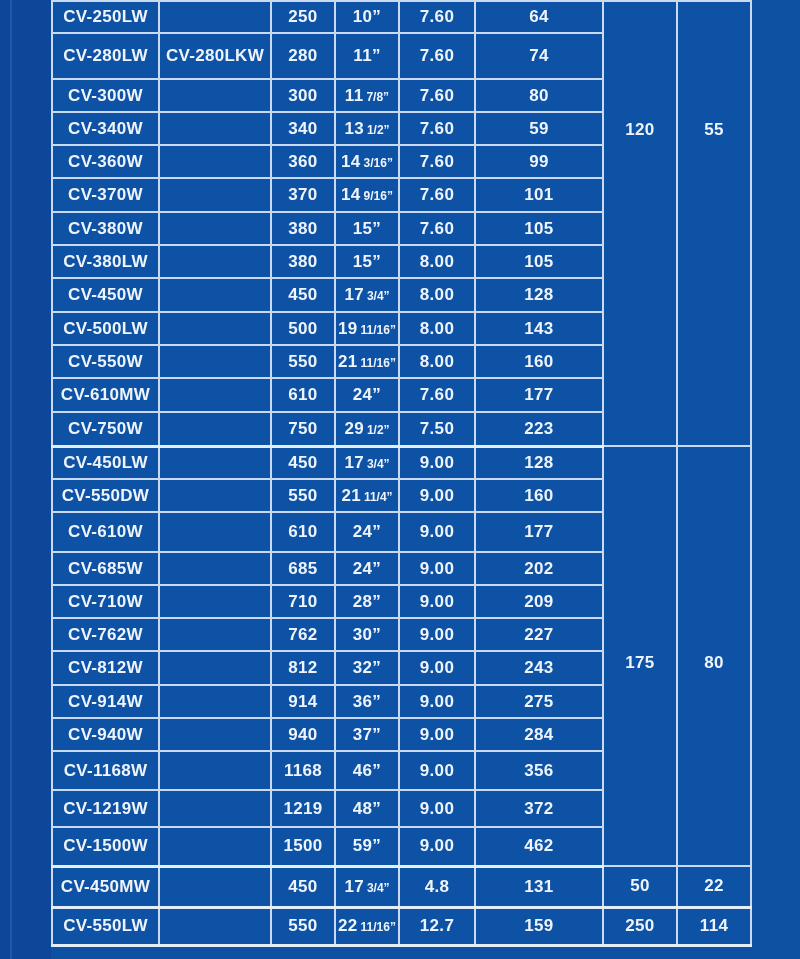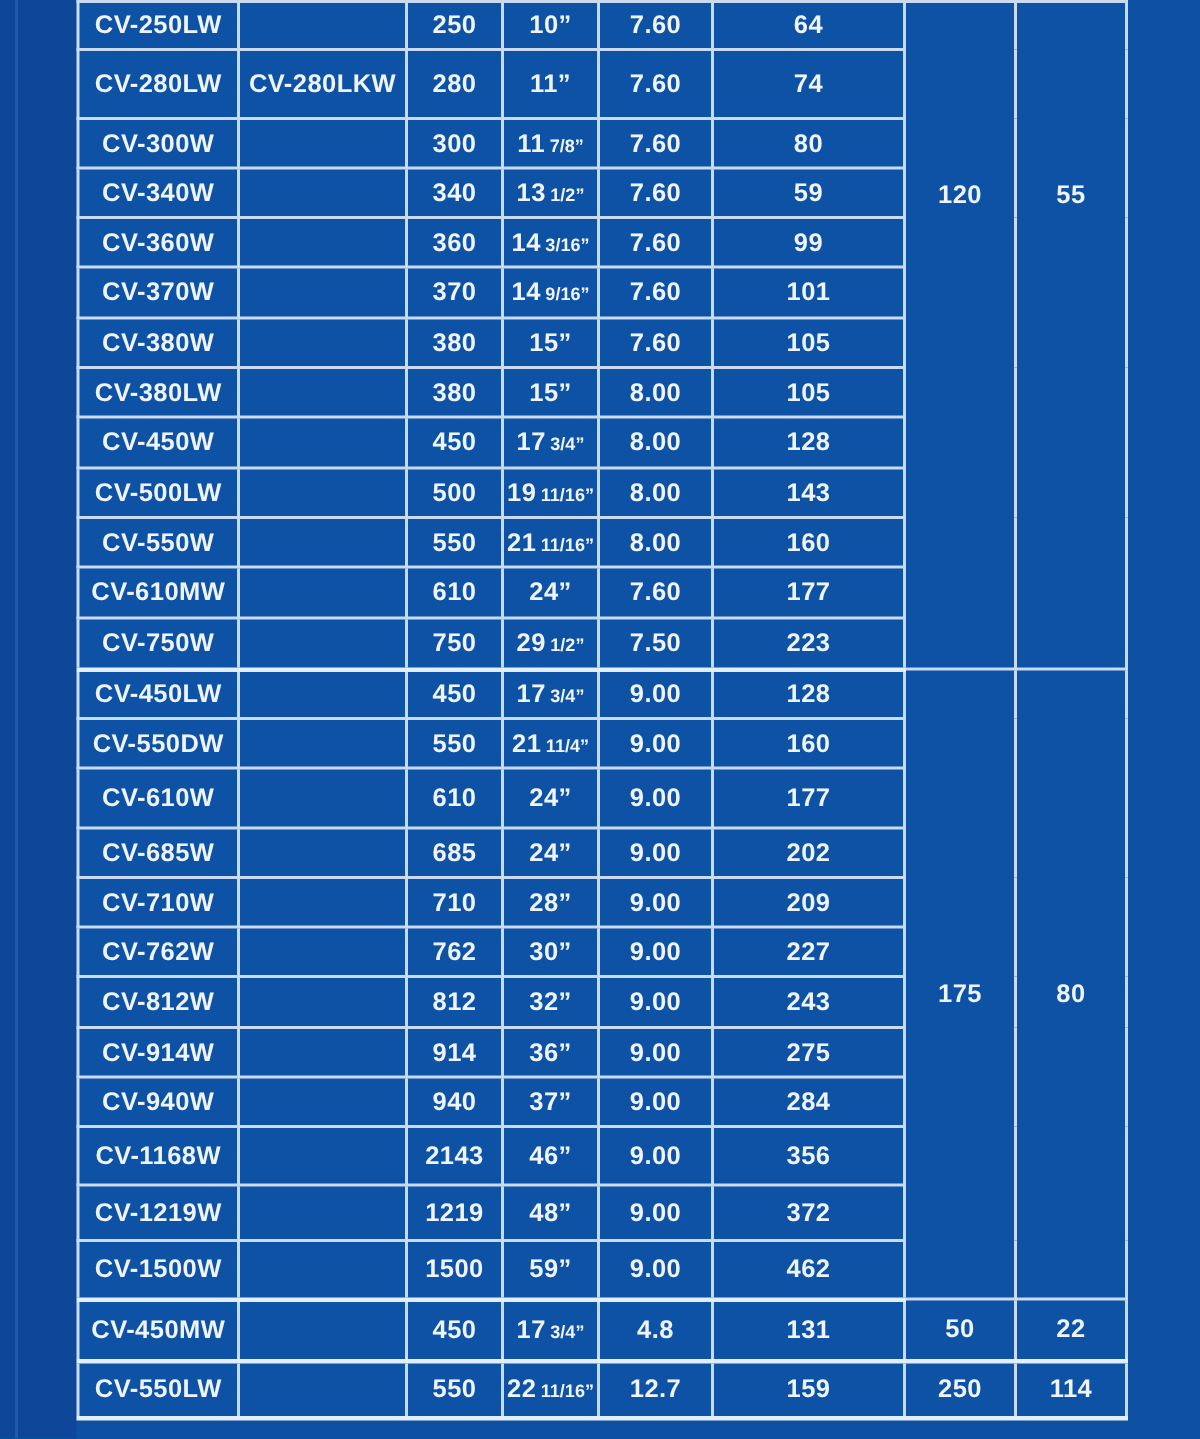--- a/index.html
+++ b/index.html
@@ -240,21 +240,21 @@
         <td>CV-940W</td>
         <td></td>
         <td>940</td>
         <td class="inch"><span class="in-whole">37”</span></td>
         <td>9.00</td>
         <td>284</td>
       </tr>
       <tr style="height: 39px;">
         <td>CV-1168W</td>
         <td></td>
-        <td>2143</td>
+        <td>1168</td>
         <td class="inch"><span class="in-whole">46”</span></td>
         <td>9.00</td>
         <td>356</td>
       </tr>
       <tr style="height: 37px;">
         <td>CV-1219W</td>
         <td></td>
         <td>1219</td>
         <td class="inch"><span class="in-whole">48”</span></td>
         <td>9.00</td>

